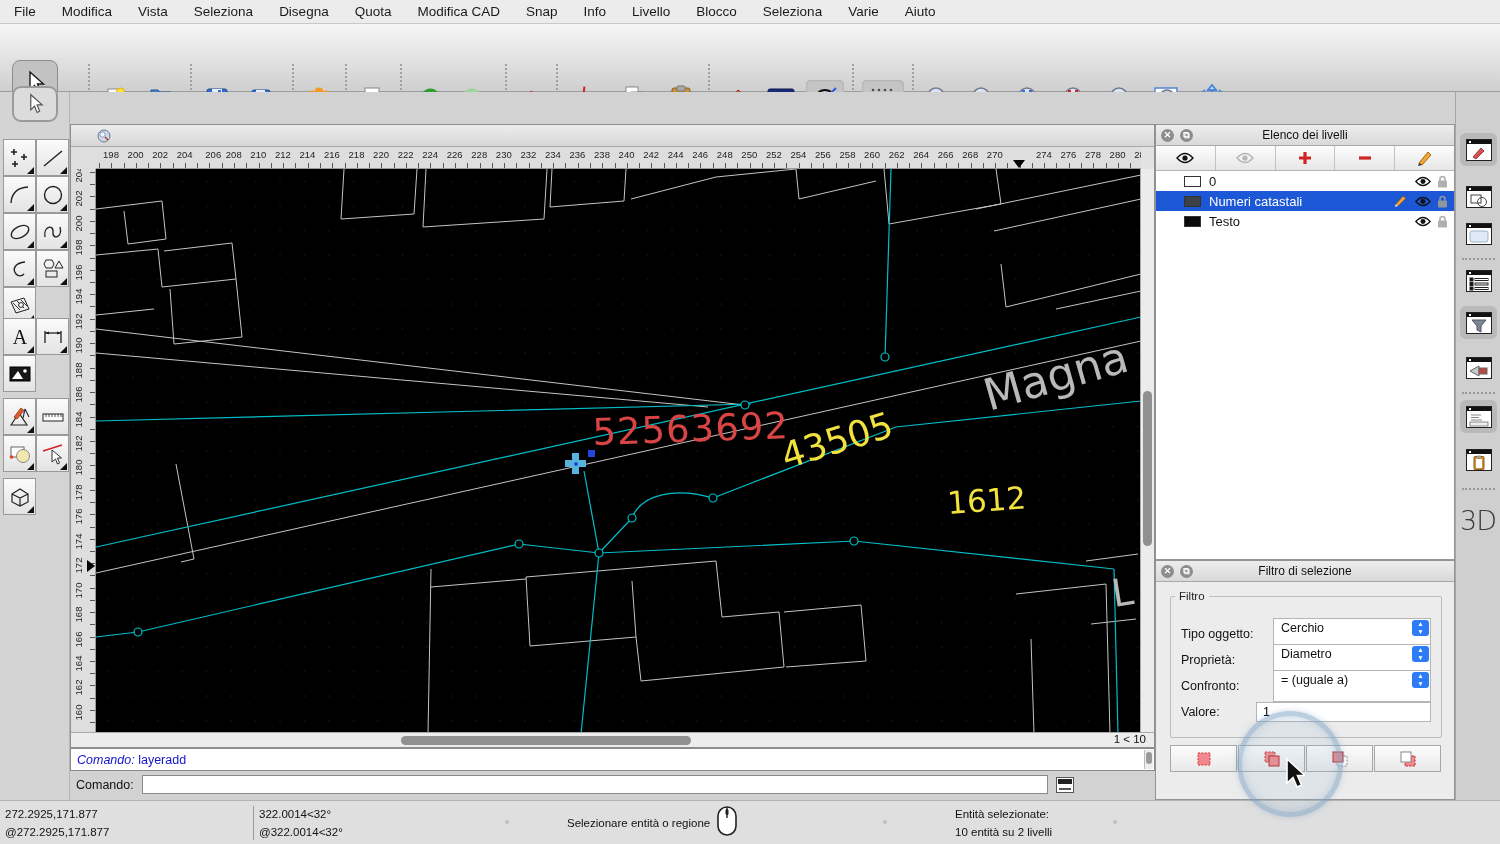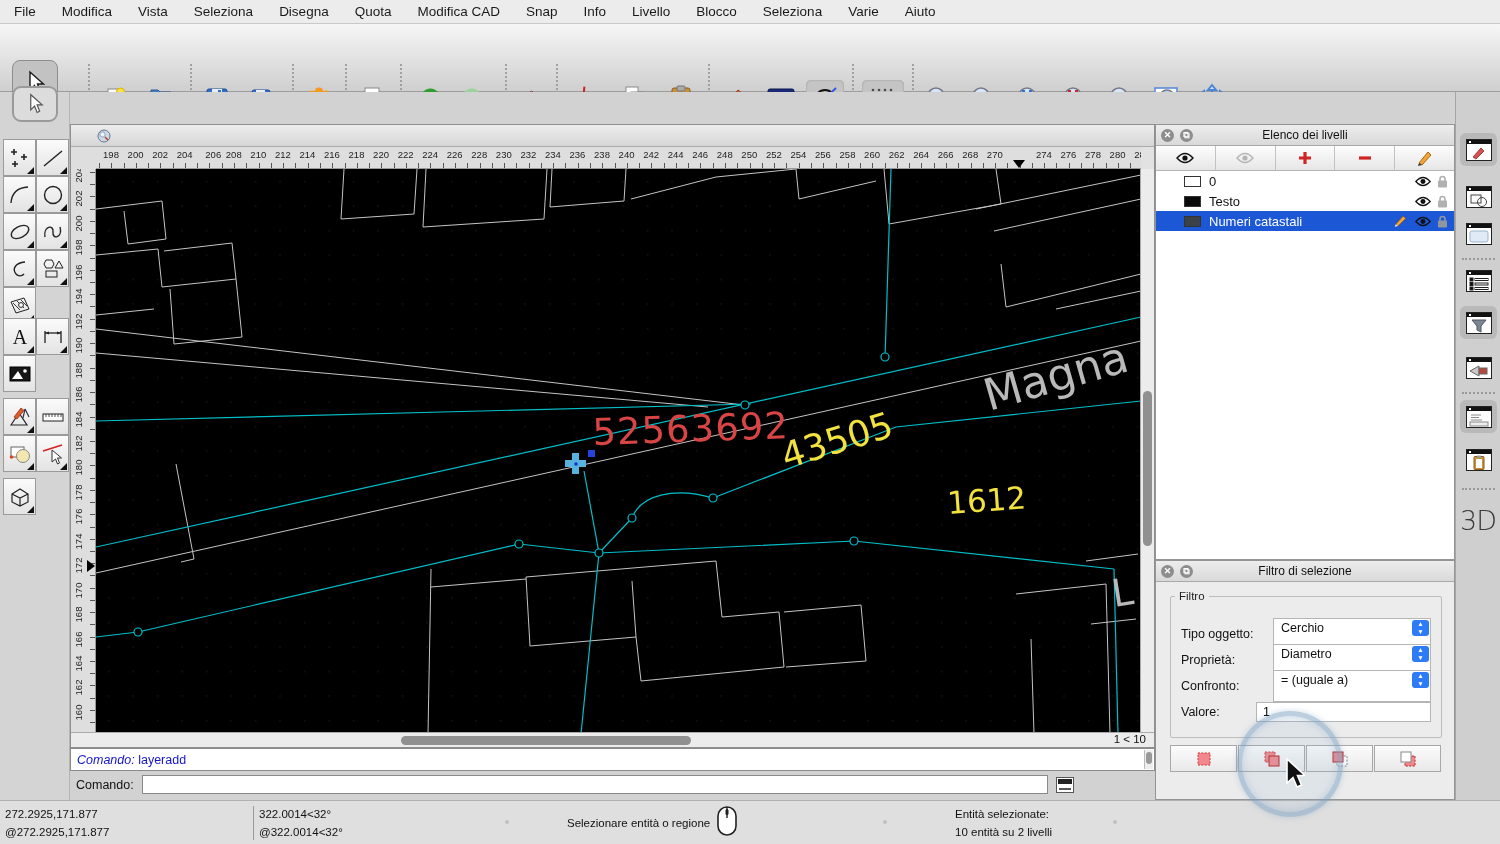--- a/index.html
+++ b/index.html
@@ -849,49 +849,49 @@
             <svg width="16" height="11" viewBox="0 0 18 12">
               <path d="M1 6 Q9 -3 17 6 Q9 15 1 6 Z" fill="none" stroke="#111" stroke-width="1.6"></path>
               <circle cx="9" cy="6" r="2.8" fill="#111"></circle>
             </svg>
             <svg width="11" height="13" viewBox="0 0 11 13">
               <rect x="1" y="5.5" width="9" height="7" rx="1" fill="#b0b0b0"></rect>
               <path d="M3 6 V4 a2.5 2.5 0 0 1 5 0 V6" fill="none" stroke="#b0b0b0" stroke-width="1.6"></path>
             </svg>
           </span>
         </div>
-        <div class="layer-row">
-          <span class="layer-swatch" style="background: rgb(10, 10, 10);"></span>
-          <span class="layer-name">Testo</span>
-          <span class="layer-icons">
-            <svg width="16" height="11" viewBox="0 0 18 12">
-              <path d="M1 6 Q9 -3 17 6 Q9 15 1 6 Z" fill="none" stroke="#111" stroke-width="1.6"></path>
-              <circle cx="9" cy="6" r="2.8" fill="#111"></circle>
-            </svg>
-            <svg width="11" height="13" viewBox="0 0 11 13">
-              <rect x="1" y="5.5" width="9" height="7" rx="1" fill="#b0b0b0"></rect>
-              <path d="M3 6 V4 a2.5 2.5 0 0 1 5 0 V6" fill="none" stroke="#b0b0b0" stroke-width="1.6"></path>
-            </svg>
-          </span>
-        </div>
         <div class="layer-row selected">
           <span class="layer-swatch" style="background: rgb(59, 65, 72);"></span>
           <span class="layer-name">Numeri catastali</span>
           <span class="layer-icons">
             <svg width="15" height="12" viewBox="0 0 18 14">
               <polygon points="2,11 11,1 14,4 5,13" fill="#f2a33a" stroke="#7a4c0a" stroke-width="0.8"></polygon>
               <polygon points="2,11 5,13 1,14" fill="#eee"></polygon>
             </svg>
             <svg width="16" height="11" viewBox="0 0 18 12">
               <path d="M1 6 Q9 -3 17 6 Q9 15 1 6 Z" fill="none" stroke="#111" stroke-width="1.6"></path>
               <circle cx="9" cy="6" r="2.8" fill="#111"></circle>
             </svg>
             <svg width="11" height="13" viewBox="0 0 11 13">
               <rect x="1" y="5.5" width="9" height="7" rx="1" fill="#8f969e"></rect>
               <path d="M3 6 V4 a2.5 2.5 0 0 1 5 0 V6" fill="none" stroke="#8f969e" stroke-width="1.6"></path>
+            </svg>
+          </span>
+        </div>
+        <div class="layer-row">
+          <span class="layer-swatch" style="background: rgb(10, 10, 10);"></span>
+          <span class="layer-name">Testo</span>
+          <span class="layer-icons">
+            <svg width="16" height="11" viewBox="0 0 18 12">
+              <path d="M1 6 Q9 -3 17 6 Q9 15 1 6 Z" fill="none" stroke="#111" stroke-width="1.6"></path>
+              <circle cx="9" cy="6" r="2.8" fill="#111"></circle>
+            </svg>
+            <svg width="11" height="13" viewBox="0 0 11 13">
+              <rect x="1" y="5.5" width="9" height="7" rx="1" fill="#b0b0b0"></rect>
+              <path d="M3 6 V4 a2.5 2.5 0 0 1 5 0 V6" fill="none" stroke="#b0b0b0" stroke-width="1.6"></path>
             </svg>
           </span>
         </div>
       </div>
   </div>
 
   <div id="filter-panel" class="abs">
     <div class="panel-header" style="top:0">
       <div class="ph-btn" style="left:5px">✕</div>
       <div class="ph-btn" style="left:24px">⧉</div>

